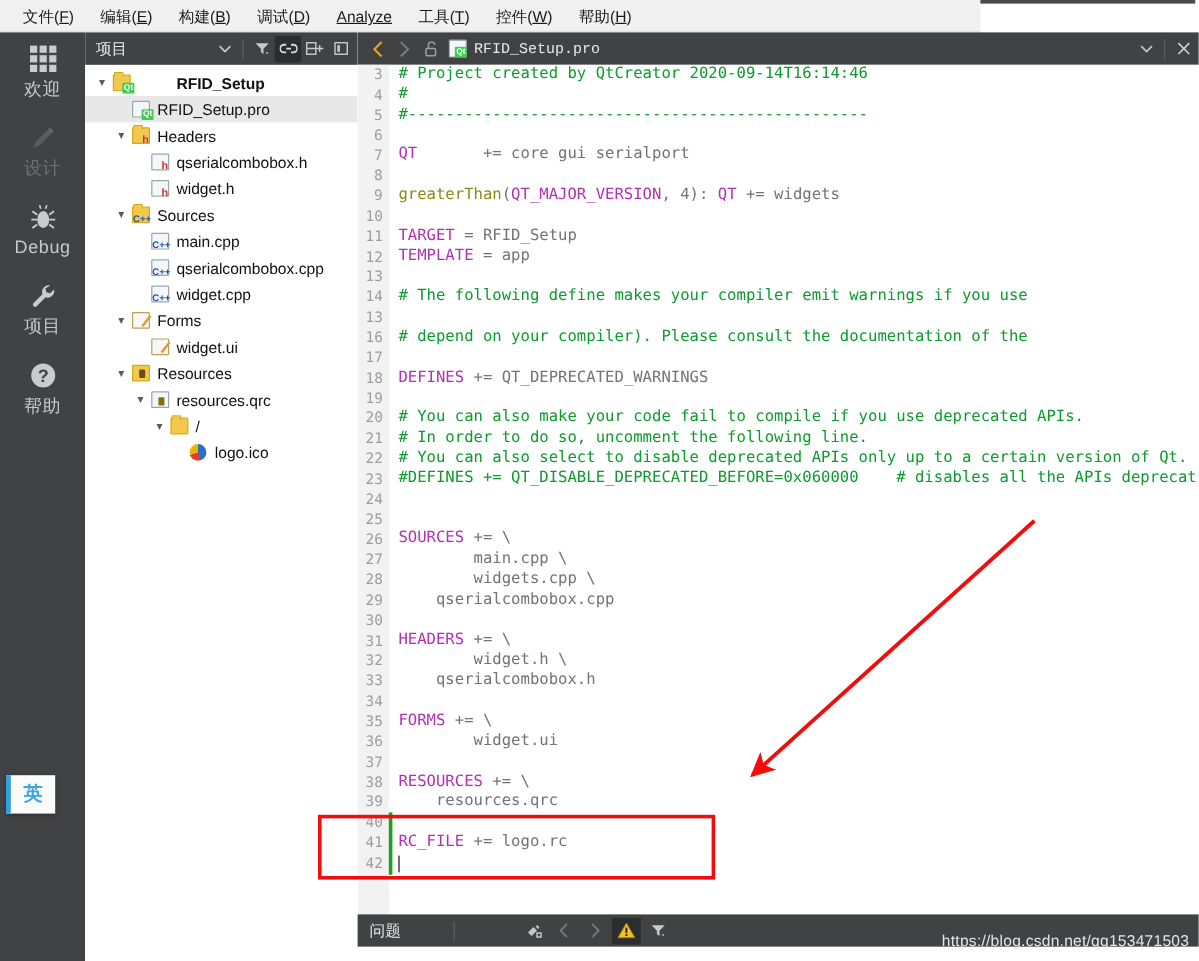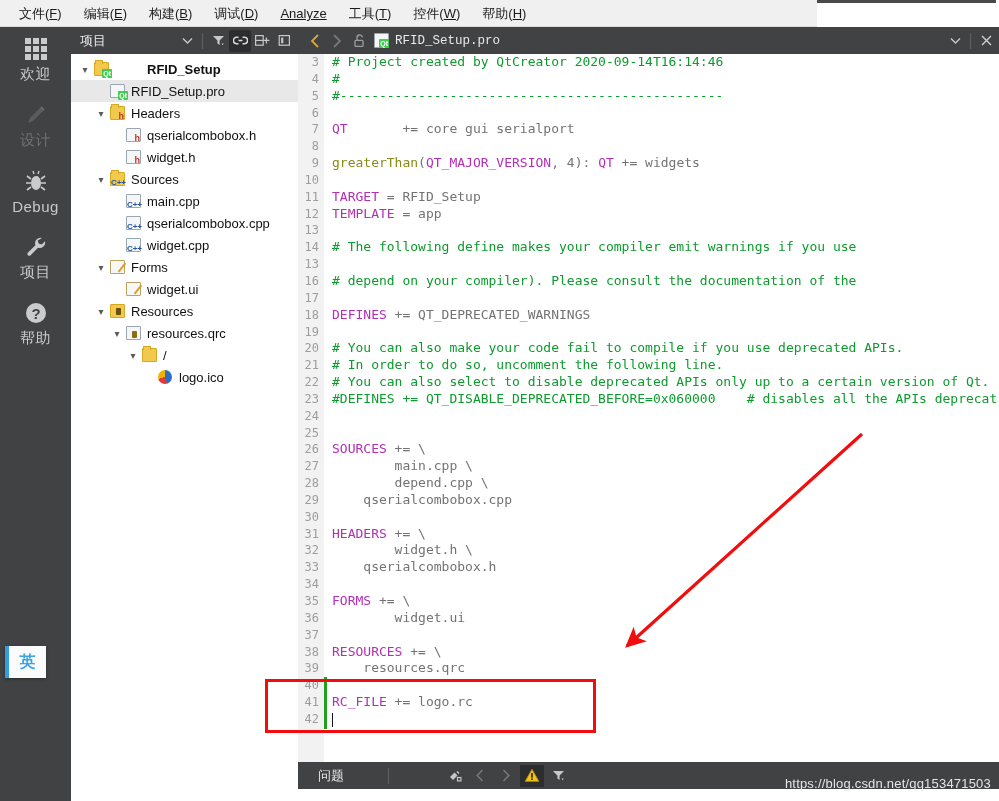--- a/index.html
+++ b/index.html
@@ -129,21 +129,21 @@
   .kw  { color:#b32fb3; }
   .fn  { color:#8a8a18; }
   .pl  { color:#737373; }
 
   
   .chbar { position:absolute; left:26px; width:3px; background:#1fa11f; }
   .caret { position:absolute; width:1px; background:#111; }
 
   
   .issues { position:absolute; left:0; top:735px; width:701px; height:27px; background:#404244;
-            display:flex; align-items:center; padding-left:20px; }
+            display:flex; align-items:center; padding-left:10px; }
   .issues .ititle { color:#e8e8e8; font-size:13px; }
   .ibtns { display:flex; align-items:center; margin-left:49px; gap:2px; }
   .ibtn { width:24px; height:22px; display:flex; align-items:center; justify-content:center; cursor:pointer; }
   .ibtn.warn { background:#2b2d2f; }
   .outputarea { position:absolute; left:0; top:762px; width:701px; height:39px; background:#ffffff; }
 
   
   .redbox {
     position:absolute; left:265px; top:679px; width:331px; height:54px;
     border:3px solid #f10d0d; pointer-events:none;
@@ -469,21 +469,21 @@
           <div class="ln"><span class="num">18</span><span class="txt"><span class="kw">DEFINES</span><span class="pl"> += QT_DEPRECATED_WARNINGS</span></span></div>
           <div class="ln"><span class="num">19</span><span class="txt"><span class="pl"></span></span></div>
           <div class="ln"><span class="num">20</span><span class="txt"><span class="cmt"># You can also make your code fail to compile if you use deprecated APIs.</span></span></div>
           <div class="ln"><span class="num">21</span><span class="txt"><span class="cmt"># In order to do so, uncomment the following line.</span></span></div>
           <div class="ln"><span class="num">22</span><span class="txt"><span class="cmt"># You can also select to disable deprecated APIs only up to a certain version of Qt.</span></span></div>
           <div class="ln"><span class="num">23</span><span class="txt"><span class="cmt">#DEFINES += QT_DISABLE_DEPRECATED_BEFORE=0x060000    # disables all the APIs deprecat</span></span></div>
           <div class="ln"><span class="num">24</span><span class="txt"><span class="pl"></span></span></div>
           <div class="ln"><span class="num">25</span><span class="txt"><span class="pl"></span></span></div>
           <div class="ln"><span class="num">26</span><span class="txt"><span class="kw">SOURCES</span><span class="pl"> += \</span></span></div>
           <div class="ln"><span class="num">27</span><span class="txt"><span class="pl">        main.cpp \</span></span></div>
-          <div class="ln"><span class="num">28</span><span class="txt"><span class="pl">        depend.cpp \</span></span></div>
+          <div class="ln"><span class="num">28</span><span class="txt"><span class="pl">        widgets.cpp \</span></span></div>
           <div class="ln"><span class="num">29</span><span class="txt"><span class="pl">    qserialcombobox.cpp</span></span></div>
           <div class="ln"><span class="num">30</span><span class="txt"><span class="pl"></span></span></div>
           <div class="ln"><span class="num">31</span><span class="txt"><span class="kw">HEADERS</span><span class="pl"> += \</span></span></div>
           <div class="ln"><span class="num">32</span><span class="txt"><span class="pl">        widget.h \</span></span></div>
           <div class="ln"><span class="num">33</span><span class="txt"><span class="pl">    qserialcombobox.h</span></span></div>
           <div class="ln"><span class="num">34</span><span class="txt"><span class="pl"></span></span></div>
           <div class="ln"><span class="num">35</span><span class="txt"><span class="kw">FORMS</span><span class="pl"> += \</span></span></div>
           <div class="ln"><span class="num">36</span><span class="txt"><span class="pl">        widget.ui</span></span></div>
           <div class="ln"><span class="num">37</span><span class="txt"><span class="pl"></span></span></div>
           <div class="ln"><span class="num">38</span><span class="txt"><span class="kw">RESOURCES</span><span class="pl"> += \</span></span></div>

